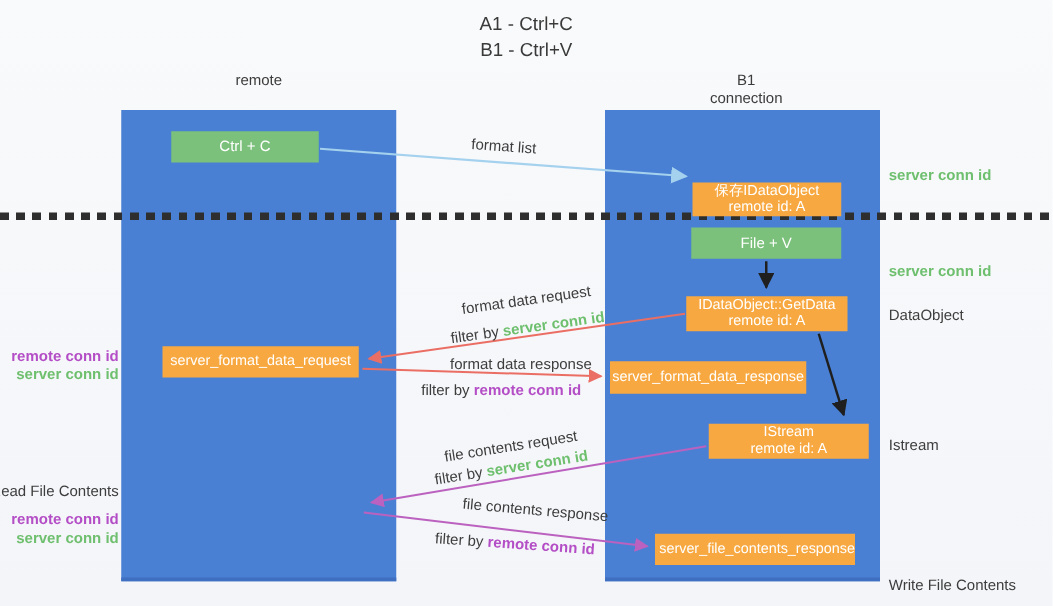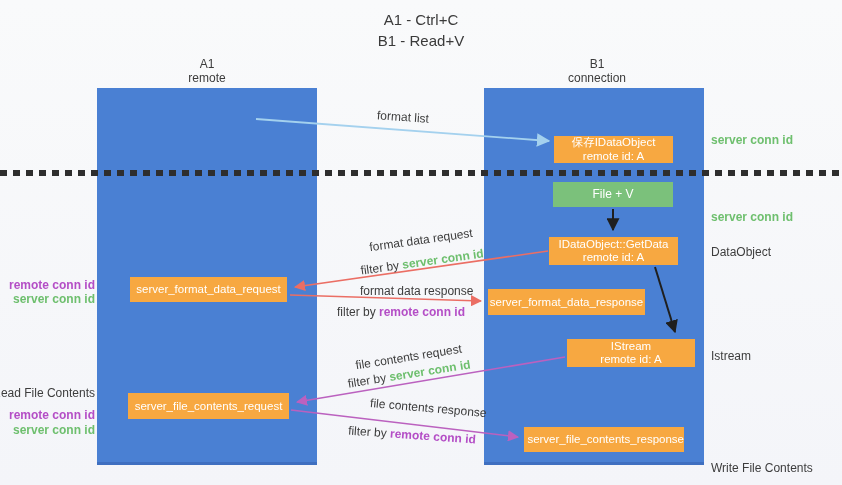--- a/index.html
+++ b/index.html
@@ -30,25 +30,24 @@
   .side-l{position:absolute; right:747px; text-align:right; font-size:12px; white-space:nowrap;}
   .side-r{position:absolute; left:711px; text-align:left; font-size:12px; white-space:nowrap;}
 </style>
 </head>
 <body>
 
 <div class="canvas">
 
   <div class="title-block">
     <div>A1 - Ctrl+C</div>
-    <div>B1 - Read+V</div>
+    <div>B1 - Ctrl+V</div>
   </div>
 
   <div class="col-header" style="left:147px;">
-    <div>A1</div>
     <div>remote</div>
   </div>
   <div class="col-header" style="left:537px;">
     <div>B1</div>
     <div>connection</div>
   </div>
 
   <div class="column col-left"></div>
   <div class="column col-right"></div>
 
@@ -71,22 +70,25 @@
     </defs>
     <path d="M256,119 L549,141" stroke="#a4d1ee" stroke-width="1.8" fill="none" marker-end="url(#mBlue)"></path>
     <path d="M613,209 L613,230" stroke="#1f1f1f" stroke-width="2" fill="none" marker-end="url(#mBlack)"></path>
     <path d="M548,251 L295,287" stroke="#eb6e64" stroke-width="1.6" fill="none" marker-end="url(#mRed)"></path>
     <path d="M290,295 L481,301" stroke="#eb6e64" stroke-width="1.6" fill="none" marker-end="url(#mRed)"></path>
     <path d="M655,267 L675,332" stroke="#1f1f1f" stroke-width="2" fill="none" marker-end="url(#mBlack)"></path>
     <path d="M565,357 L297,402" stroke="#bb61bf" stroke-width="1.6" fill="none" marker-end="url(#mPurple)"></path>
     <path d="M291,410 L518,437" stroke="#bb61bf" stroke-width="1.6" fill="none" marker-end="url(#mPurple)"></path>
   </svg>
 
+  <div class="node green" style="left:137px; top:105px; width:118px; height:25px;">
+    <span>Ctrl + C</span>
+  </div>
 
-  <div class="node orange" style="left:554px; top:136px; width:119px; height:27px;justify-content:space-between;">
+  <div class="node orange" style="left:554px; top:146px; width:119px; height:27px;">
     <span>保存IDataObject</span>
     <span>remote id: A</span>
   </div>
 
   <div class="node green" style="left:553px; top:182px; width:120px; height:25px;">
     <span>File + V</span>
   </div>
 
   <div class="node orange" style="left:549px; top:237px; width:129px; height:28px;">
     <span>IDataObject::GetData</span>
@@ -99,23 +101,20 @@
 
   <div class="node orange" style="left:488px; top:289px; width:157px; height:26px;">
     <span>server_format_data_response</span>
   </div>
 
   <div class="node orange" style="left:567px; top:339px; width:128px; height:28px;">
     <span>IStream</span>
     <span>remote id: A</span>
   </div>
 
-  <div class="node orange" style="left:128px; top:393px; width:161px; height:26px;">
-    <span>server_file_contents_request</span>
-  </div>
 
   <div class="node orange" style="left:524px; top:427px; width:160px; height:25px;align-items:flex-end;">
     <span>server_file_contents_response</span>
   </div>
 
   <div class="lbl" style="left:377px; top:110px; transform:rotate(4deg);">format list</div>
 
   <div class="lbl" style="left:369px; top:233px; transform:rotate(-8deg);">format data request</div>
   <div class="lbl" style="left:360px; top:255px; transform:rotate(-8deg);">
     <span>filter by </span><span class="t-green">server conn id</span>

